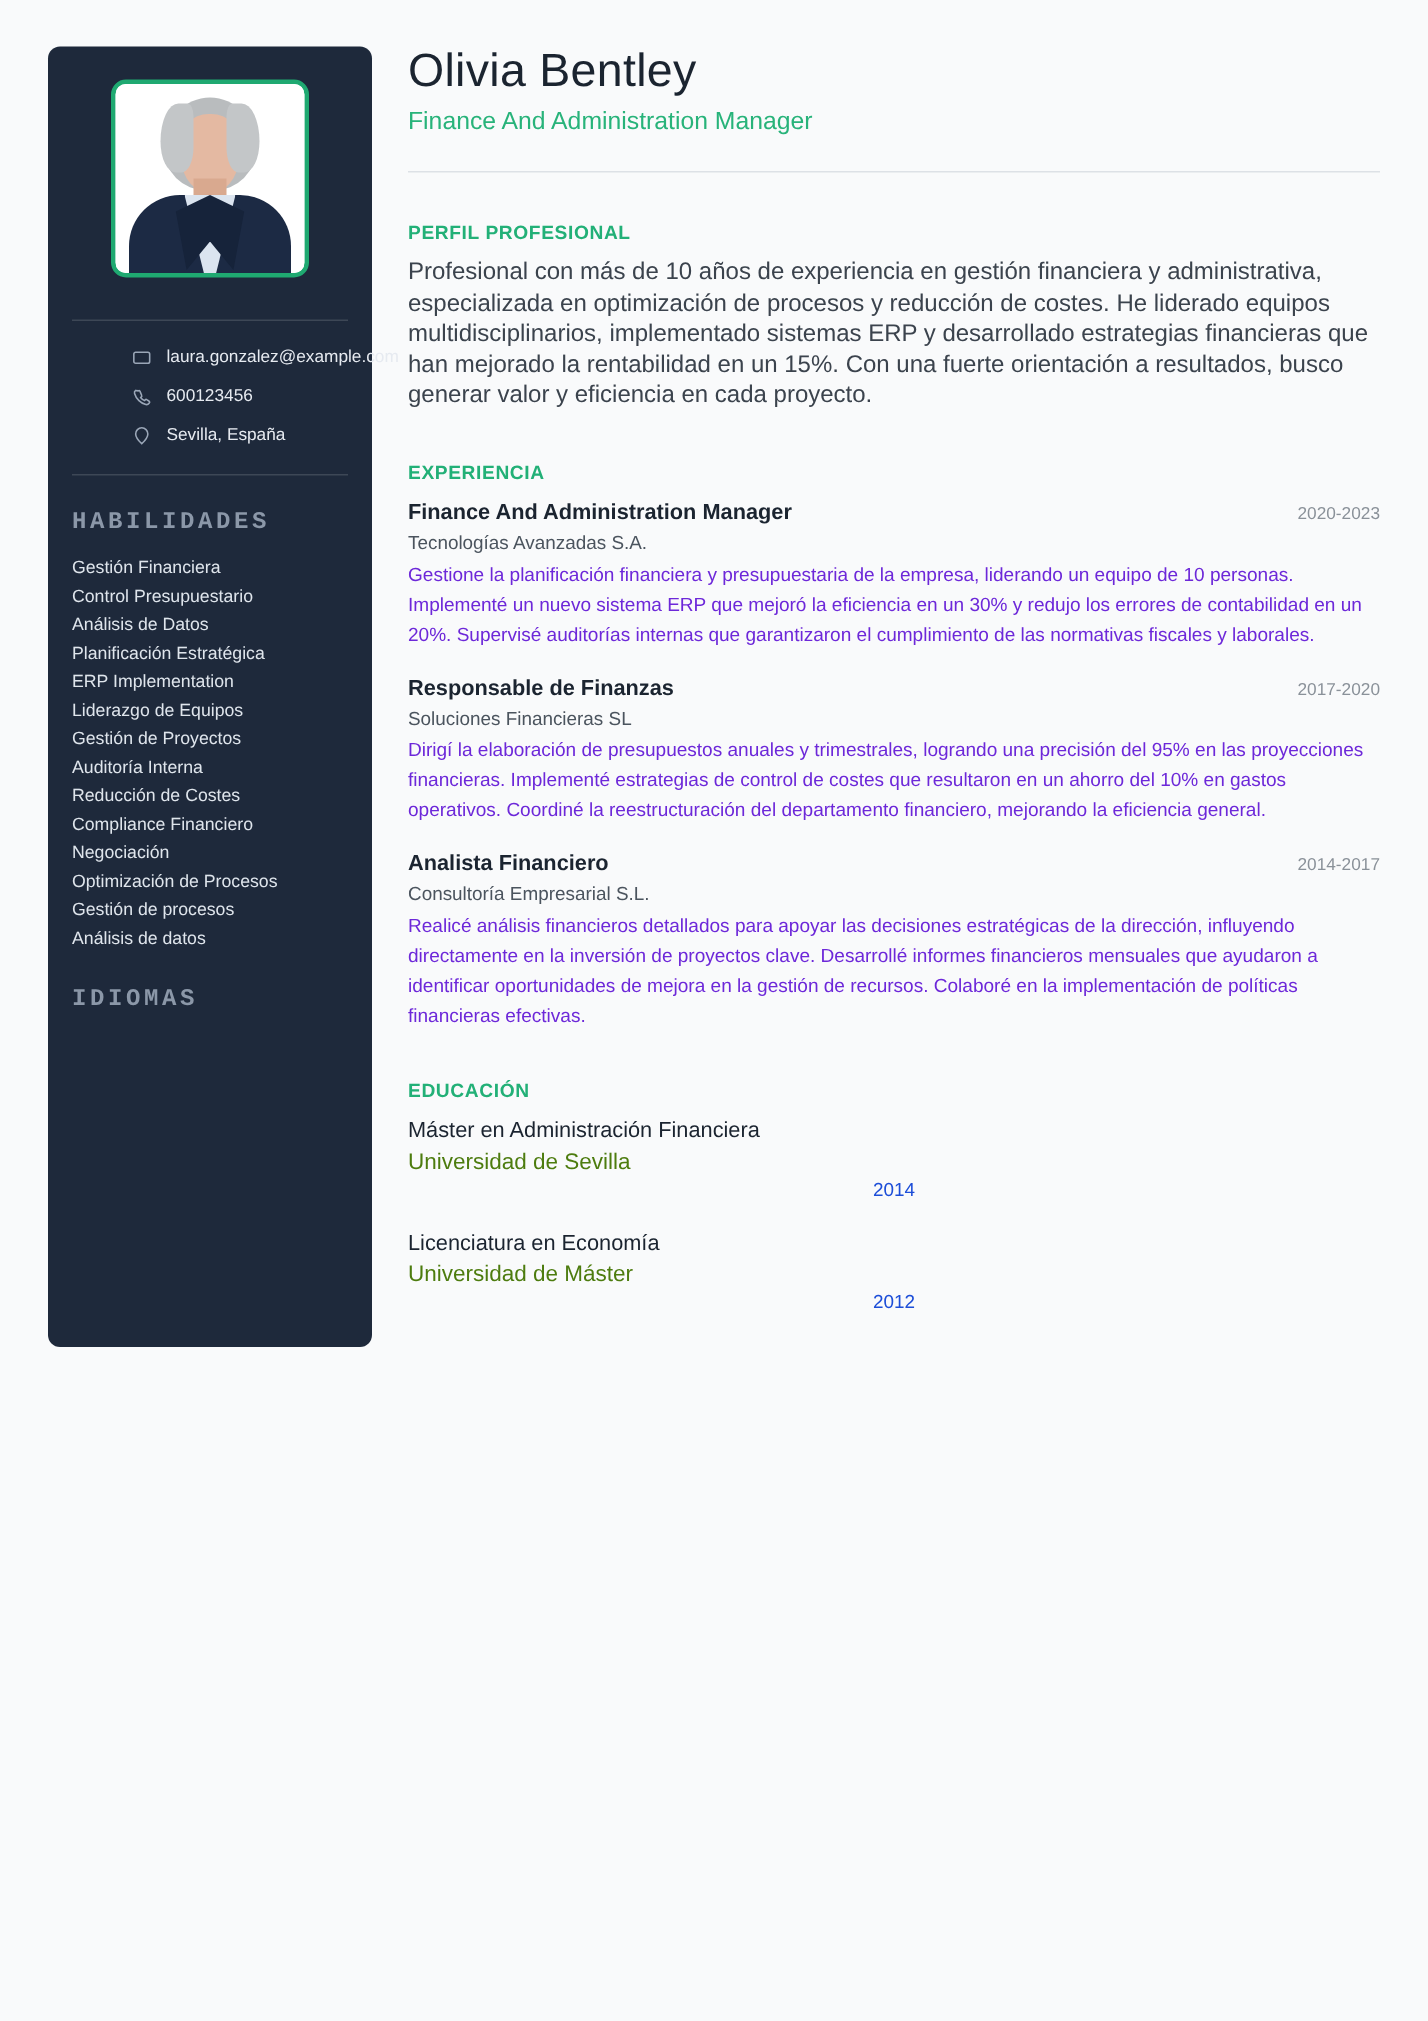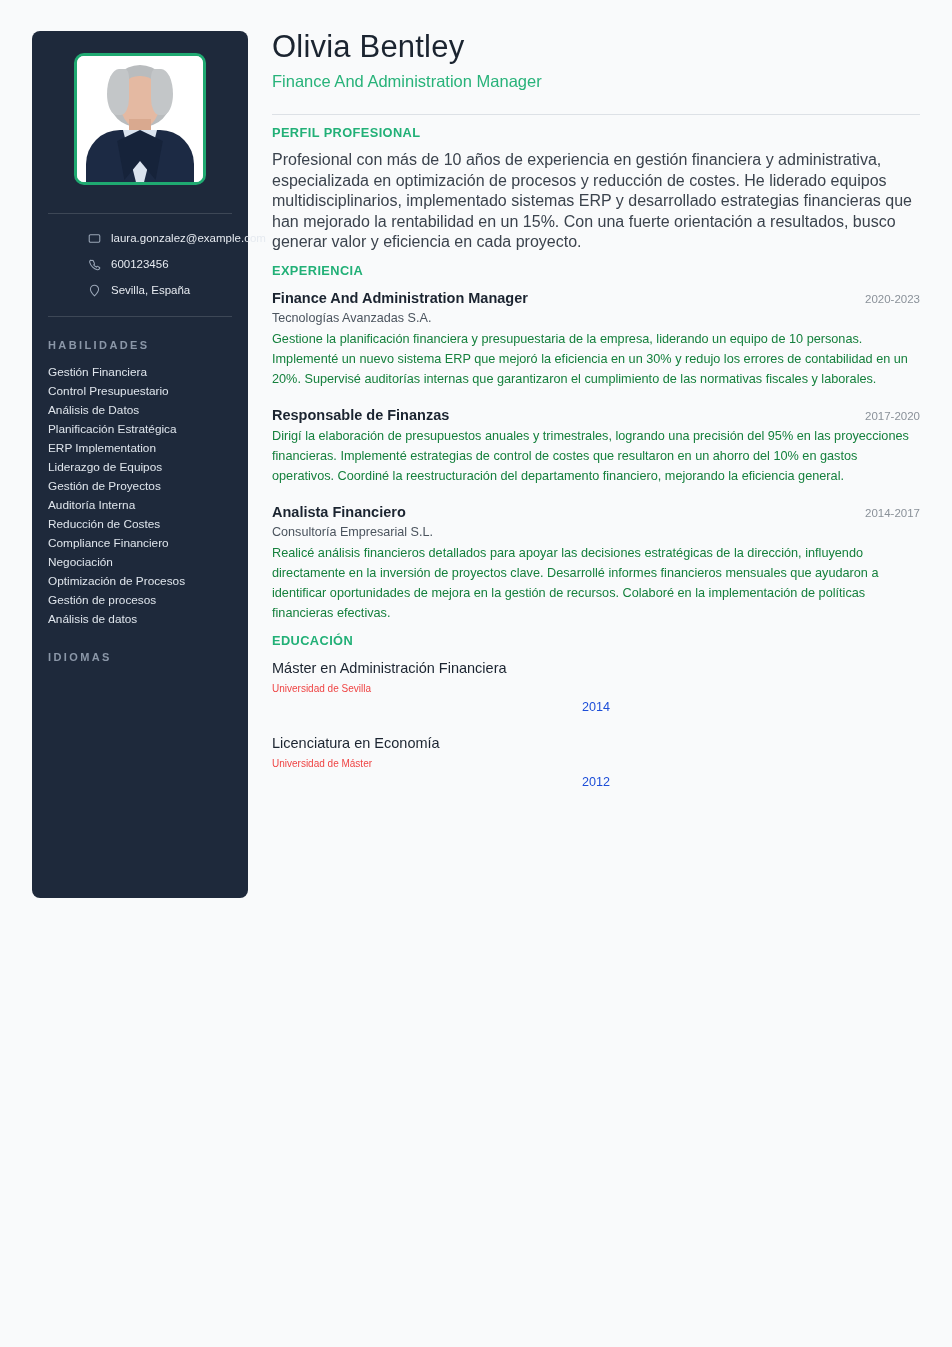--- a/index.html
+++ b/index.html
@@ -169,24 +169,25 @@
     height: 13px;
     flex: 0 0 13px;
     display: block;
     color: #9aa6b7;
   }
   .contact-icon svg { display: block; width: 13px; height: 13px; }
 
   .side-heading {
     margin-top: 22px;
     color: #8b97a8;
-    font-size: 11px;
+    font-size: 16px;
     font-weight: bold;
     letter-spacing: 2.4px;
     text-transform: uppercase;
+    font-family: Liberation Mono, monospace;
   }
 
   .side-list {
     list-style: none;
     margin-top: 12px;
   }
   .side-list li {
     color: #dfe5ec;
     font-size: 11.8px;
     line-height: 19px;
@@ -215,21 +216,21 @@
     color: #28b37a;
     font-weight: normal;
   }
 
   .rule {
     height: 1px;
     background: #dde1e6;
     margin-top: 22px;
   }
 
-  .section { margin-top: 10px; }
+  .section { margin-top: 32px; }
 
   .section-heading {
     color: #22b077;
     font-size: 12.8px;
     font-weight: bold;
     letter-spacing: 0.4px;
     text-transform: uppercase;
     margin-bottom: 10px;
   }
 
@@ -263,36 +264,36 @@
   }
   .entry-company {
     font-size: 12.6px;
     line-height: 19px;
     color: #4b545e;
     margin-top: 1px;
   }
   .entry-desc {
     font-size: 12.7px;
     line-height: 20px;
-    color: #15803d;
+    color: #6d28d9;
     margin-top: 1px;
   }
 
   .edu-entry { margin-bottom: 16px; }
   .edu-entry:last-child { margin-bottom: 0; }
   .edu-degree {
     font-size: 14.5px;
     line-height: 21px;
     font-weight: normal;
     color: #1b2430;
   }
   .edu-school {
-    font-size: 10px;
+    font-size: 15px;
     line-height: 19px;
-    color: #ef4444;
+    color: #4d7c0f;
   }
   .edu-year {
     font-size: 12.6px;
     line-height: 19px;
     color: #1d4ed8;
     text-align: center;
   }
 </style>
 </head>
 <body>
@@ -390,20 +391,21 @@
         </div>
         <div class="entry-company">Tecnologías Avanzadas S.A.</div>
         <p class="entry-desc">Gestione la planificación financiera y presupuestaria de la empresa, liderando un equipo de 10 personas. Implementé un nuevo sistema ERP que mejoró la eficiencia en un 30% y redujo los errores de contabilidad en un 20%. Supervisé auditorías internas que garantizaron el cumplimiento de las normativas fiscales y laborales.</p>
       </div>
 
       <div class="entry">
         <div class="entry-head">
           <div class="entry-role">Responsable de Finanzas</div>
           <div class="entry-dates">2017-2020</div>
         </div>
+        <div class="entry-company">Soluciones Financieras SL</div>
         <p class="entry-desc">Dirigí la elaboración de presupuestos anuales y trimestrales, logrando una precisión del 95% en las proyecciones financieras. Implementé estrategias de control de costes que resultaron en un ahorro del 10% en gastos operativos. Coordiné la reestructuración del departamento financiero, mejorando la eficiencia general.</p>
       </div>
 
       <div class="entry">
         <div class="entry-head">
           <div class="entry-role">Analista Financiero</div>
           <div class="entry-dates">2014-2017</div>
         </div>
         <div class="entry-company">Consultoría Empresarial S.L.</div>
         <p class="entry-desc">Realicé análisis financieros detallados para apoyar las decisiones estratégicas de la dirección, influyendo directamente en la inversión de proyectos clave. Desarrollé informes financieros mensuales que ayudaron a identificar oportunidades de mejora en la gestión de recursos. Colaboré en la implementación de políticas financieras efectivas.</p>

